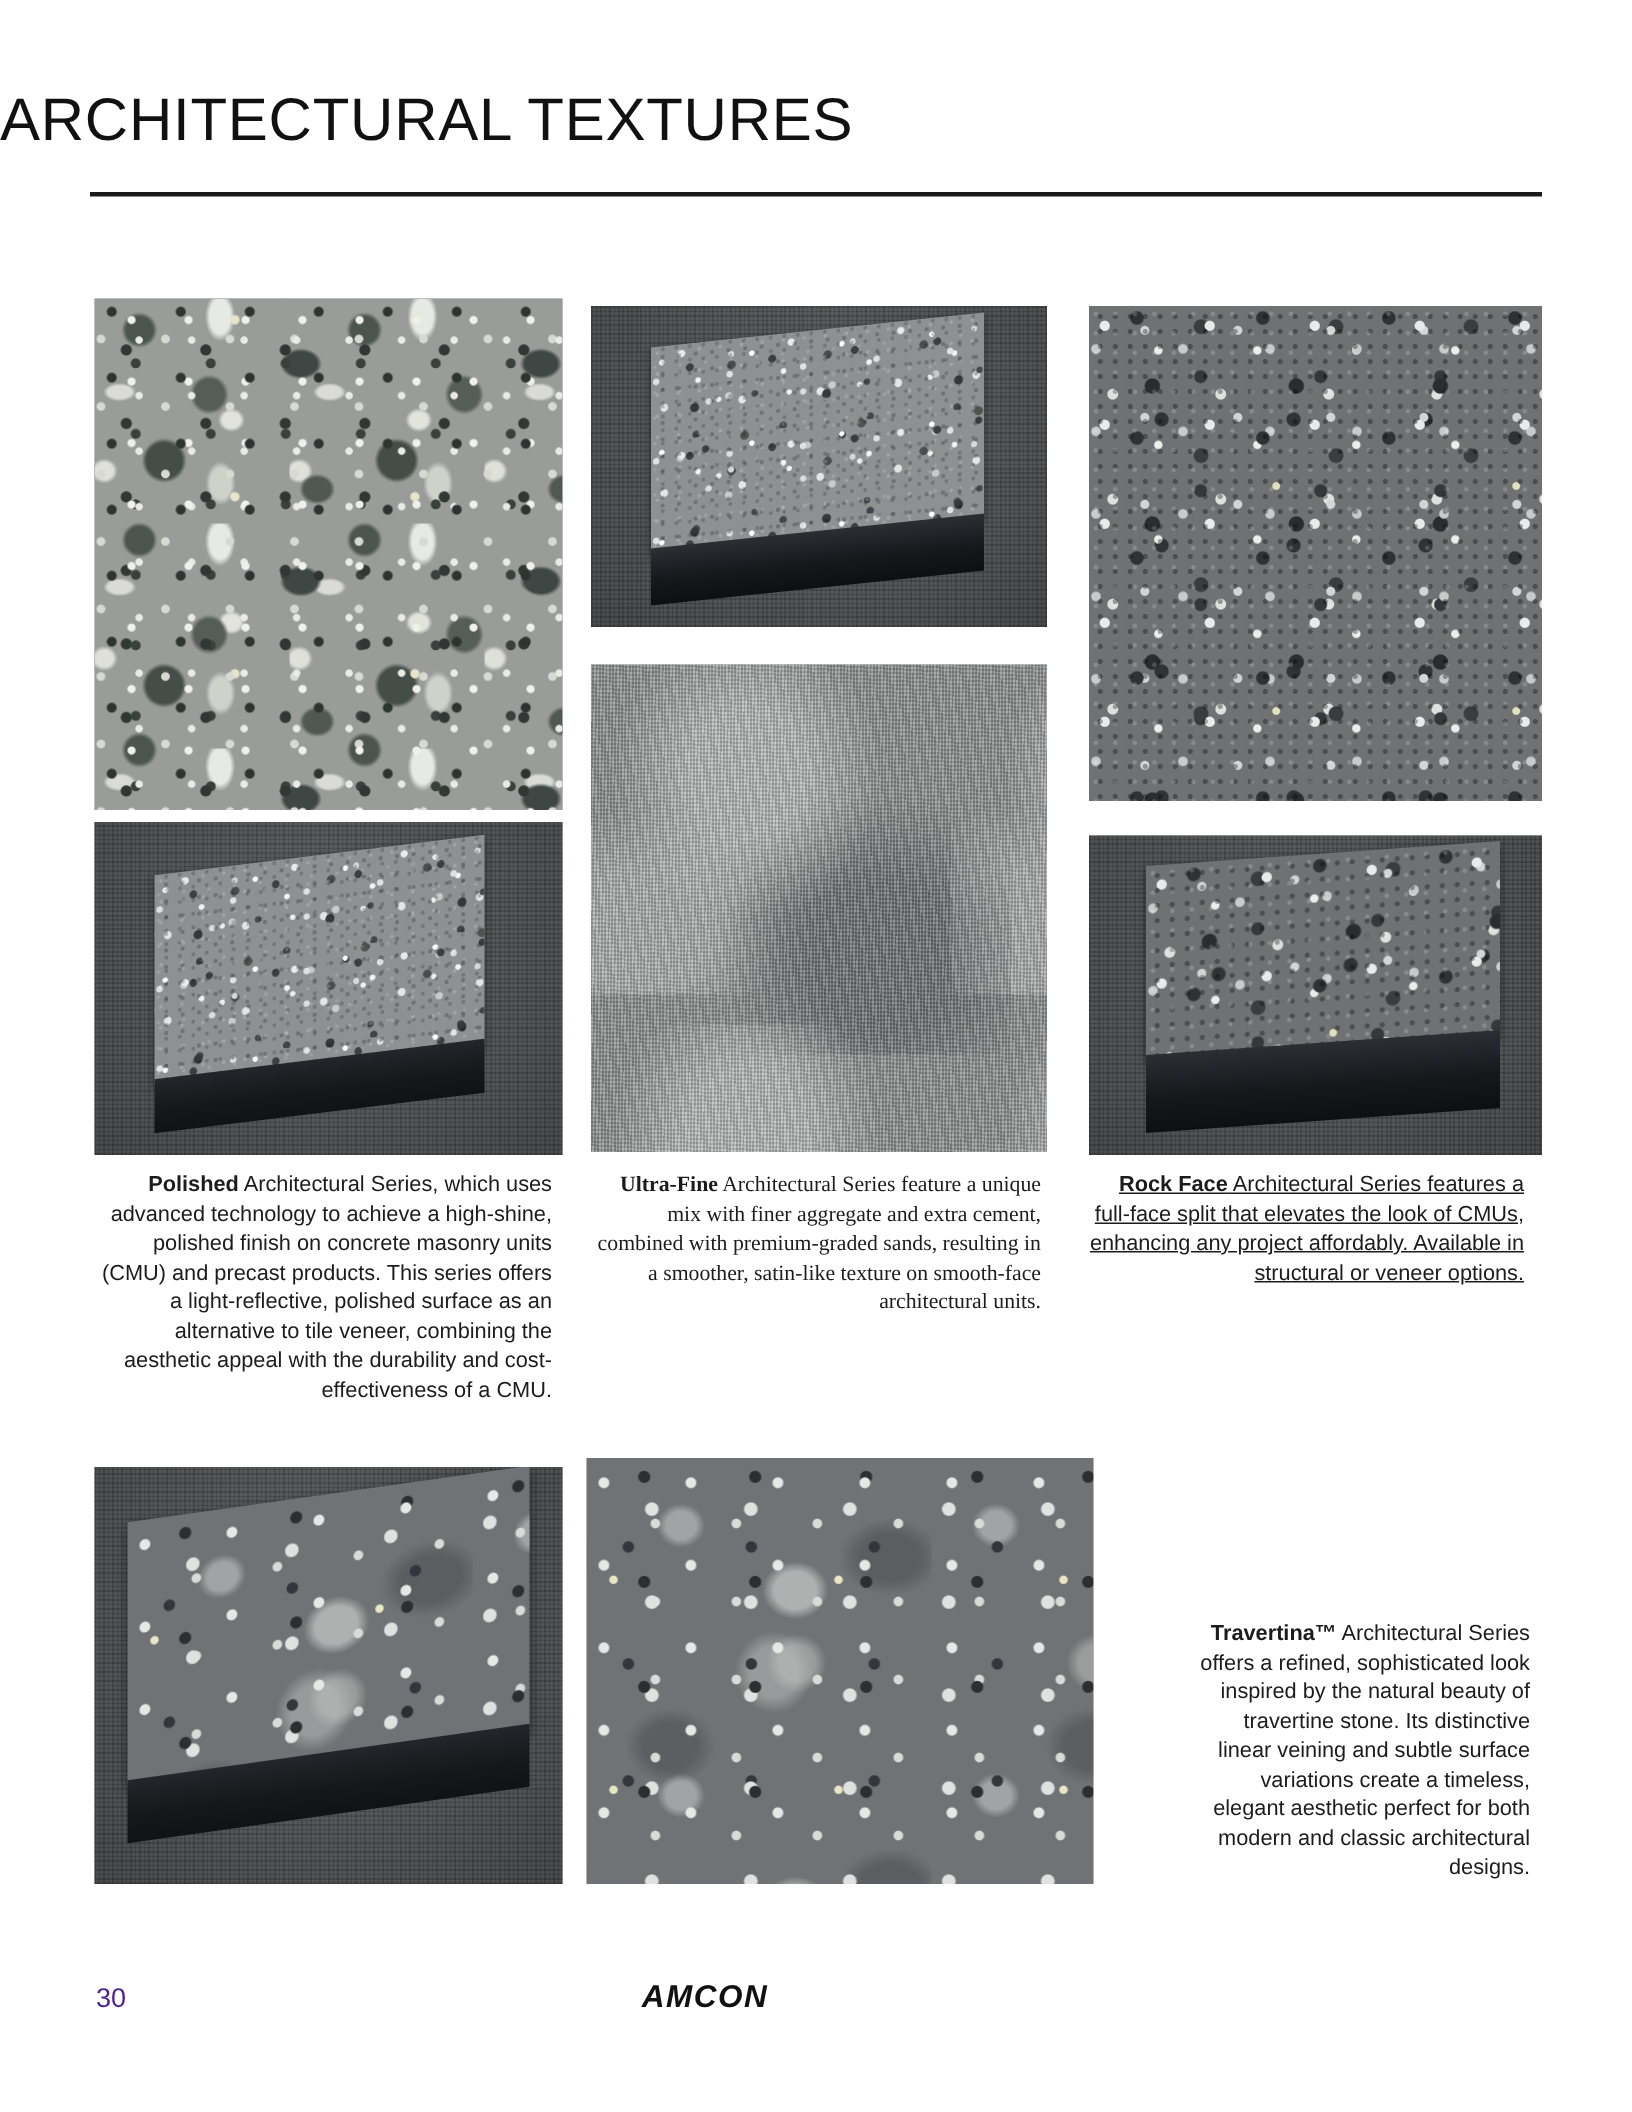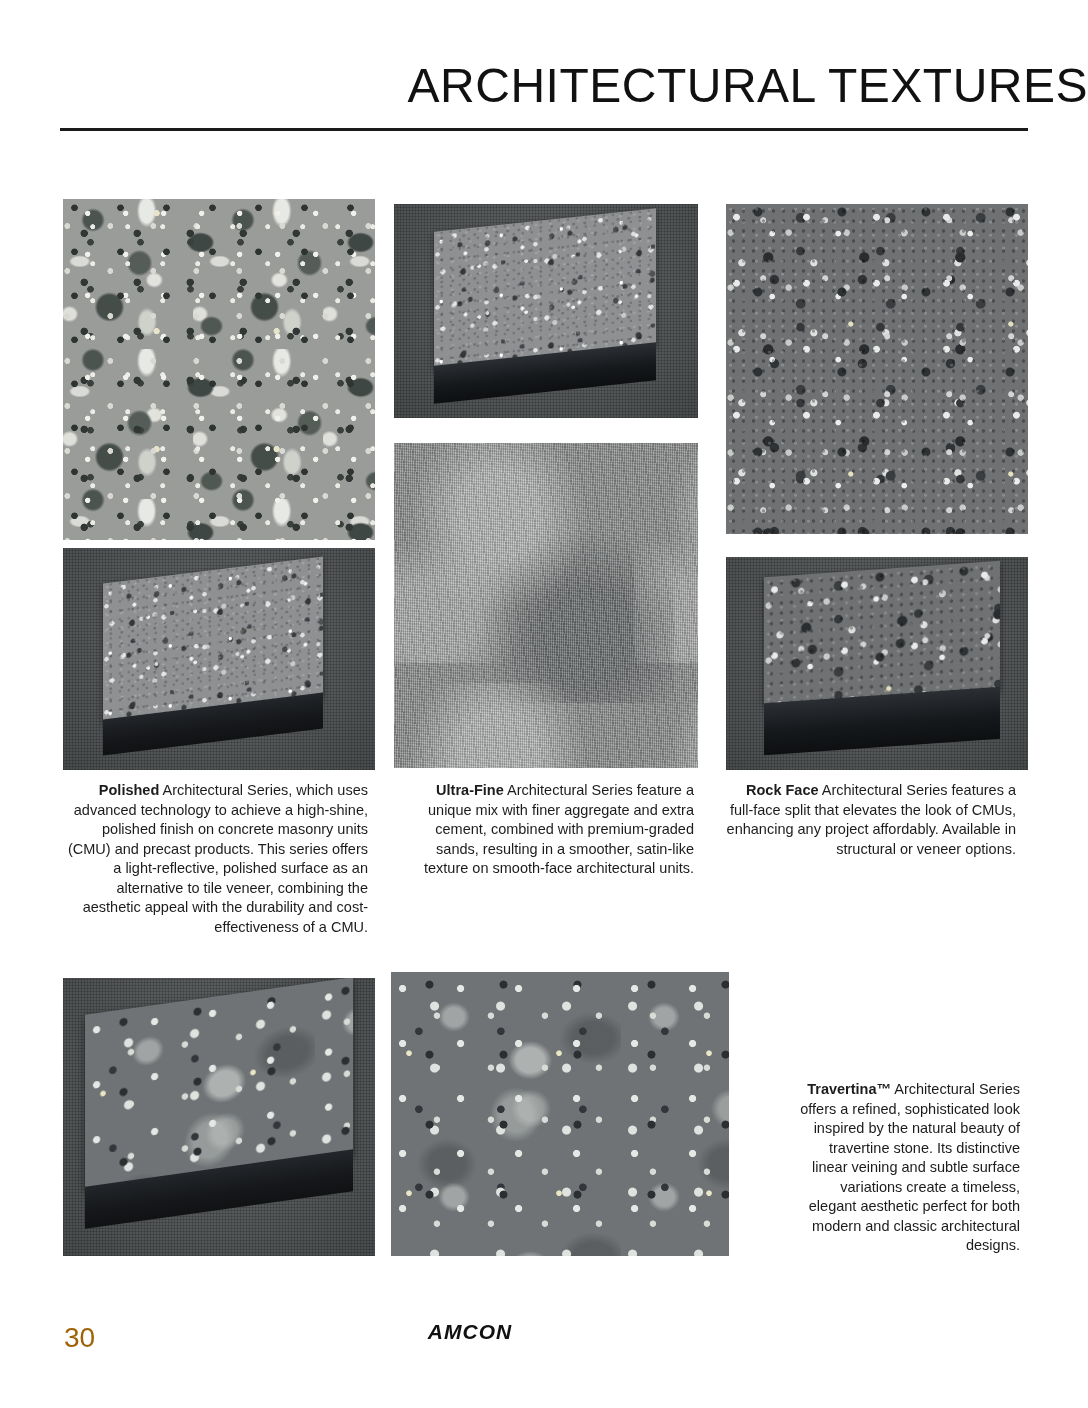--- a/index.html
+++ b/index.html
@@ -15,22 +15,22 @@
     color: #1a1a1a;
     overflow: hidden;
   }
 
   
   .page-title {
     position: absolute;
     top: 58px;
     left: 0;
     width: 1088px;
-    text-align: right;
-    font-size: 48px;
+    text-align: left;
+    font-size: 40px;
     font-weight: 400;
     letter-spacing: 0.5px;
     color: #111;
     font-family: "Liberation Sans", sans-serif;
   }
   .title-rule {
     position: absolute;
     top: 128px;
     left: 60px;
     width: 968px;
@@ -227,22 +227,22 @@
   }
   .caption b {
     font-weight: 700;
   }
 
   
   .page-number {
     position: absolute;
     left: 64px;
     top: 1322px;
-    font-size: 28px;
-    color: #a16207;
+    font-size: 18px;
+    color: #4c1d95;
   }
   .brand {
     position: absolute;
     left: 0;
     top: 1320px;
     width: 940px;
     text-align: center;
     font-size: 21px;
     font-weight: 700;
     font-style: italic;
@@ -277,37 +277,37 @@
   <div class="slab" style="left:40px; top:16px; width:222px; height:176px;">
     <div class="slab-top agg" style="height:138px; transform: skewY(-6deg); box-shadow: 0 2px 6px rgba(0,0,0,.45);"></div>
     <div class="slab-side rough" style="top:134px; height:38px; transform: skewY(-6deg);"></div>
   </div>
 </div>
 
 <div class="tile" style="left:394px; top:443px; width:304px; height:325px;">
   <div class="inner ultrafine-surface"></div>
 </div>
 
-<div class="caption" style="left:394px; top:781px; width:300px;">
+<div class="caption" style="left:394px; top:781px; width:300px;font-family:Liberation Serif, serif;">
   <b>Ultra-Fine</b><span> Architectural Series feature a unique mix with finer aggregate and extra cement, combined with premium-graded sands, resulting in a smoother, satin-like texture on smooth-face architectural units.</span>
 </div>
 
 <div class="tile" style="left:726px; top:204px; width:302px; height:330px;">
   <div class="inner rock-surface"></div>
 </div>
 
 <div class="tile" style="left:726px; top:557px; width:302px; height:213px;">
   <div class="slab-bg"></div>
   <div class="slab" style="left:38px; top:12px; width:236px; height:186px;">
     <div class="slab-top rock-surface" style="height:130px; transform: skewY(-4deg); box-shadow: 0 2px 6px rgba(0,0,0,.5);"></div>
     <div class="slab-side rough" style="top:126px; height:52px; transform: skewY(-4deg);"></div>
   </div>
 </div>
 
-<div class="caption" style="left:726px; top:781px; width:290px;">
+<div class="caption" style="left:726px; top:781px; width:290px;text-decoration:underline;">
   <b>Rock Face</b><span> Architectural Series features a full-face split that elevates the look of CMUs, enhancing any project affordably. Available in structural or veneer options.</span>
 </div>
 
 <div class="tile" style="left:63px; top:978px; width:312px; height:278px;">
   <div class="slab-bg"></div>
   <div class="slab" style="left:22px; top:18px; width:268px; height:230px;">
     <div class="slab-top travertina-surface" style="height:176px; transform: skewY(-8deg); box-shadow: 0 3px 8px rgba(0,0,0,.5);"></div>
     <div class="slab-side" style="top:172px; height:42px; transform: skewY(-8deg);"></div>
   </div>
 </div>

